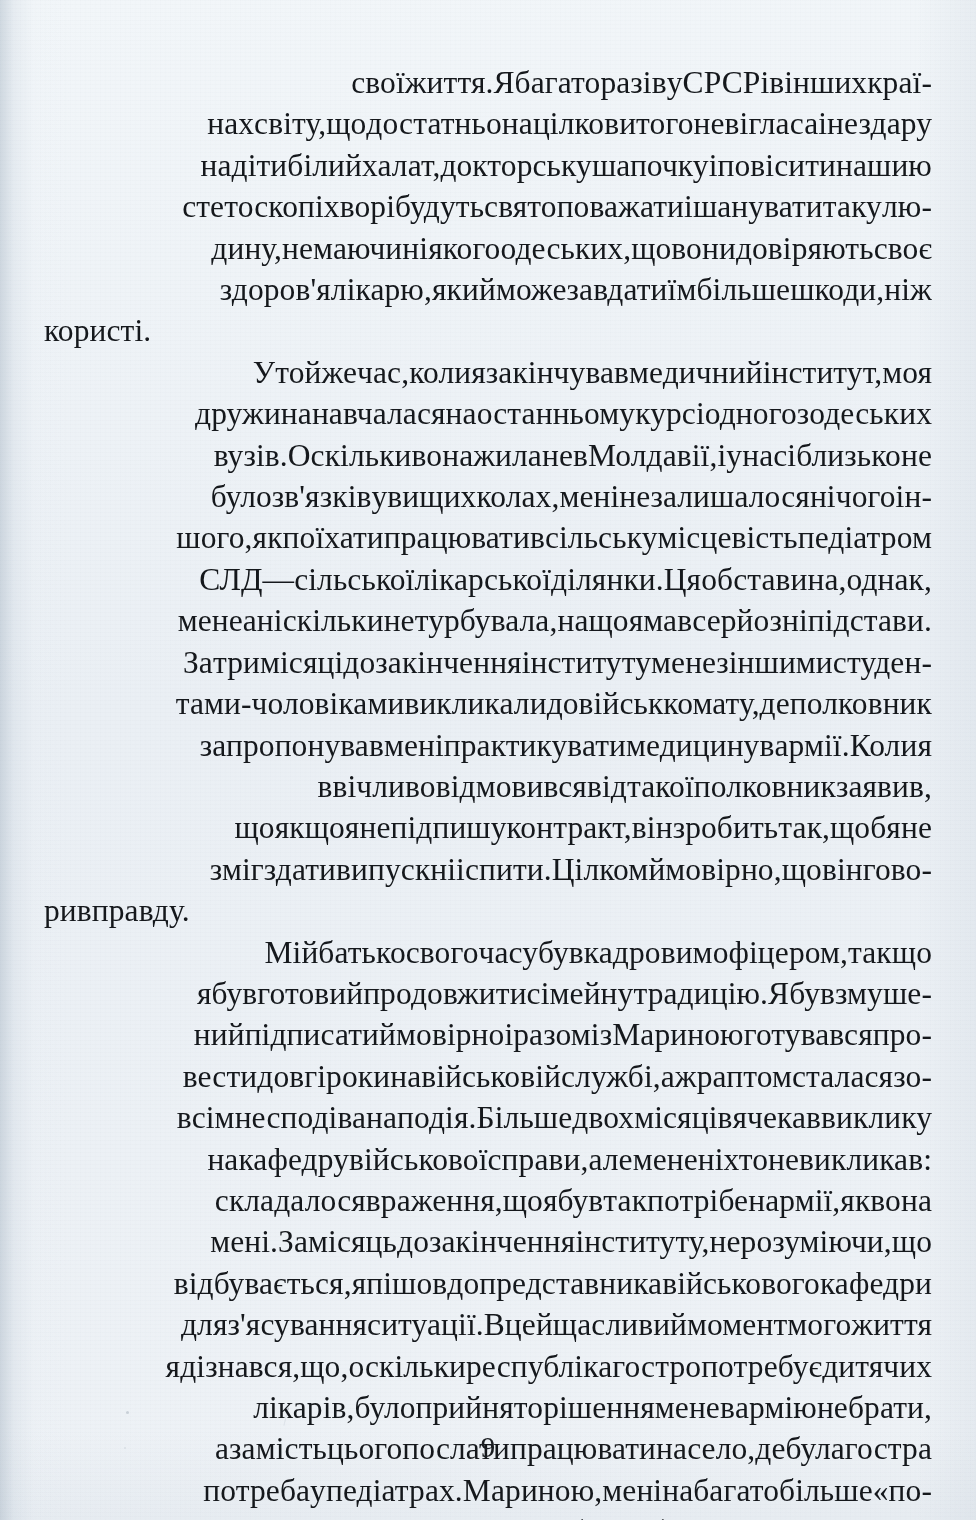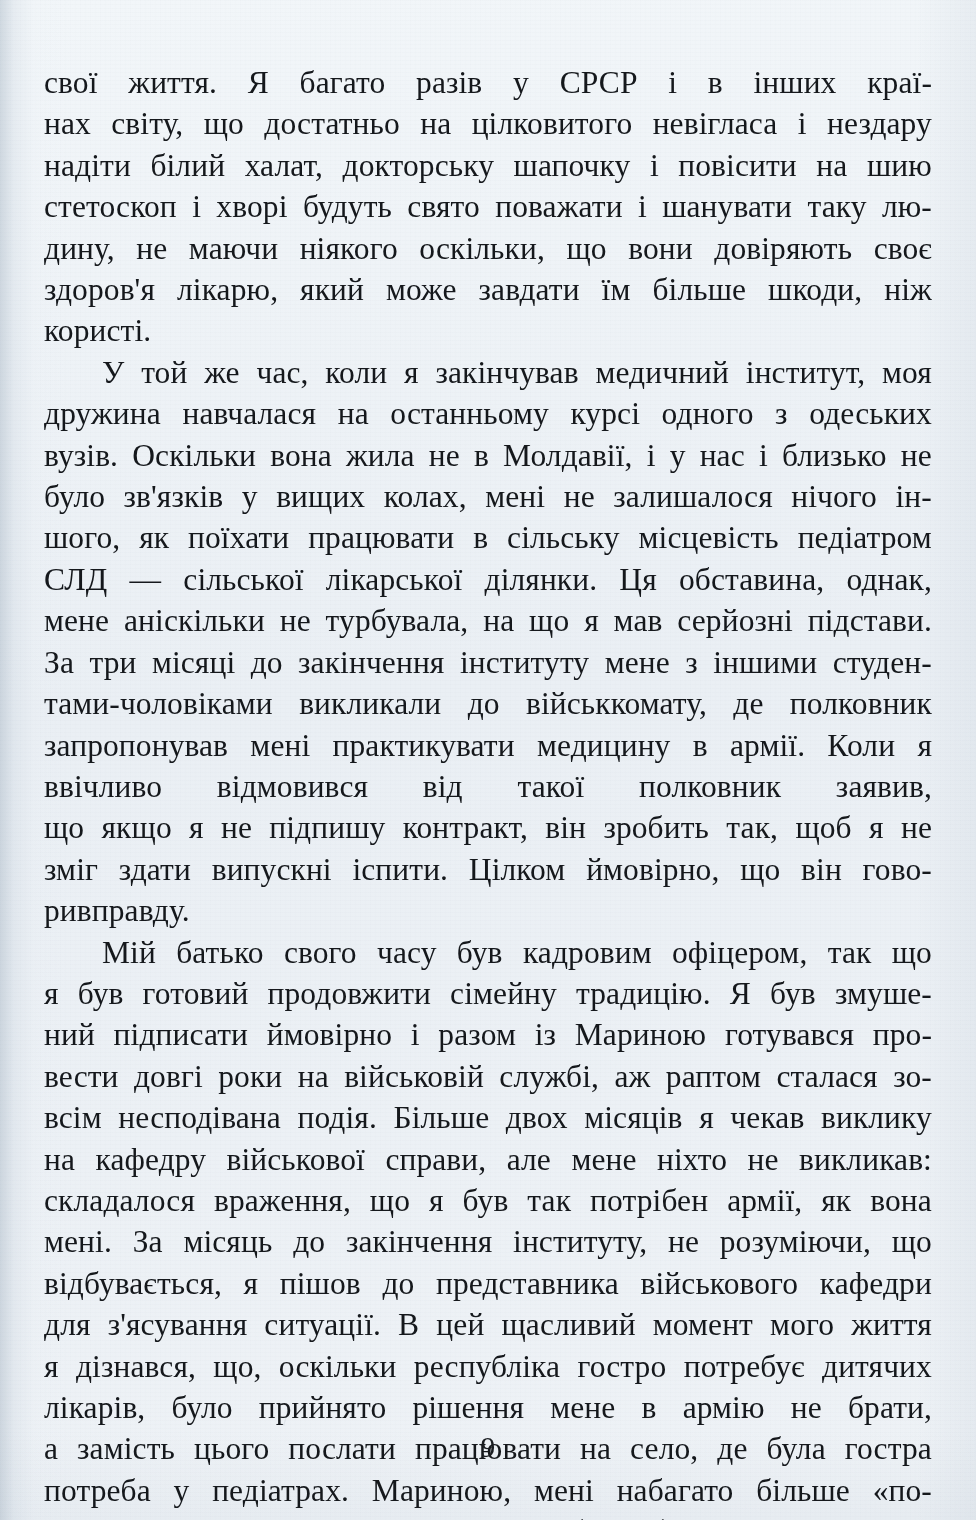--- a/index.html
+++ b/index.html
@@ -90,21 +90,21 @@
     color: #15181c;
     letter-spacing: 0.1px;
     white-space: pre;
     text-rendering: optimizeLegibility;
   }
   .line .w {
     display: inline-block;
   }
   
   .line.just {
-    justify-content: space-between;
+    justify-content: flex-end;
   }
   
   .line.last {
     justify-content: flex-start;
   }
   .line.last .w + .w {
     margin-left: 0;
   }
   
   .line.indent {
@@ -142,21 +142,21 @@
   <div class="speck" style="left:287px;top:1408px;width:2px;height:2px;border-radius:50%;"></div>
   <div class="speck" style="left:286px;top:1404px;width:1px;height:22px;transform:rotate(14deg);opacity:.45;"></div>
   <div class="speck" style="left:124px;top:1447px;width:2px;height:2px;border-radius:50%;opacity:.5;"></div>
 
   <div id="textblock">
       <div class="para">
         <div class="line just"><span class="w">свої</span><span class="w">життя.</span><span class="w">Я</span><span class="w">багато</span><span class="w">разів</span><span class="w">у</span><span class="w">СРСР</span><span class="w">і</span><span class="w">в</span><span class="w">інших</span><span class="w">краї-</span></div>
         <div class="line just"><span class="w">нах</span><span class="w">світу,</span><span class="w">що</span><span class="w">достатньо</span><span class="w">на</span><span class="w">цілковитого</span><span class="w">невігласа</span><span class="w">і</span><span class="w">нездару</span></div>
         <div class="line just"><span class="w">надіти</span><span class="w">білий</span><span class="w">халат,</span><span class="w">докторську</span><span class="w">шапочку</span><span class="w">і</span><span class="w">повісити</span><span class="w">на</span><span class="w">шию</span></div>
         <div class="line just"><span class="w">стетоскоп</span><span class="w">і</span><span class="w">хворі</span><span class="w">будуть</span><span class="w">свято</span><span class="w">поважати</span><span class="w">і</span><span class="w">шанувати</span><span class="w">таку</span><span class="w">лю-</span></div>
-        <div class="line just"><span class="w">дину,</span><span class="w">не</span><span class="w">маючи</span><span class="w">ніякого</span><span class="w">оскільки,</span><span class="w">що</span><span class="w">вони</span><span class="w">довіряють</span><span class="w">своє</span></div>
+        <div class="line just"><span class="w">дину,</span><span class="w">не</span><span class="w">маючи</span><span class="w">ніякого</span><span class="w">одеських,</span><span class="w">що</span><span class="w">вони</span><span class="w">довіряють</span><span class="w">своє</span></div>
         <div class="line just"><span class="w">здоров'я</span><span class="w">лікарю,</span><span class="w">який</span><span class="w">може</span><span class="w">завдати</span><span class="w">їм</span><span class="w">більше</span><span class="w">шкоди,</span><span class="w">ніж</span></div>
         <div class="line last"><span class="w">користі.</span></div>
       </div>
       <div class="para">
         <div class="line just indent"><span class="w">У</span><span class="w">той</span><span class="w">же</span><span class="w">час,</span><span class="w">коли</span><span class="w">я</span><span class="w">закінчував</span><span class="w">медичний</span><span class="w">інститут,</span><span class="w">моя</span></div>
         <div class="line just"><span class="w">дружина</span><span class="w">навчалася</span><span class="w">на</span><span class="w">останньому</span><span class="w">курсі</span><span class="w">одного</span><span class="w">з</span><span class="w">одеських</span></div>
         <div class="line just"><span class="w">вузів.</span><span class="w">Оскільки</span><span class="w">вона</span><span class="w">жила</span><span class="w">не</span><span class="w">в</span><span class="w">Молдавії,</span><span class="w">і</span><span class="w">у</span><span class="w">нас</span><span class="w">і</span><span class="w">близько</span><span class="w">не</span></div>
         <div class="line just"><span class="w">було</span><span class="w">зв'язків</span><span class="w">у</span><span class="w">вищих</span><span class="w">колах,</span><span class="w">мені</span><span class="w">не</span><span class="w">залишалося</span><span class="w">нічого</span><span class="w">ін-</span></div>
         <div class="line just"><span class="w">шого,</span><span class="w">як</span><span class="w">поїхати</span><span class="w">працювати</span><span class="w">в</span><span class="w">сільську</span><span class="w">місцевість</span><span class="w">педіатром</span></div>
         <div class="line just"><span class="w">СЛД</span><span class="w">—</span><span class="w">сільської</span><span class="w">лікарської</span><span class="w">ділянки.</span><span class="w">Ця</span><span class="w">обставина,</span><span class="w">однак,</span></div>

